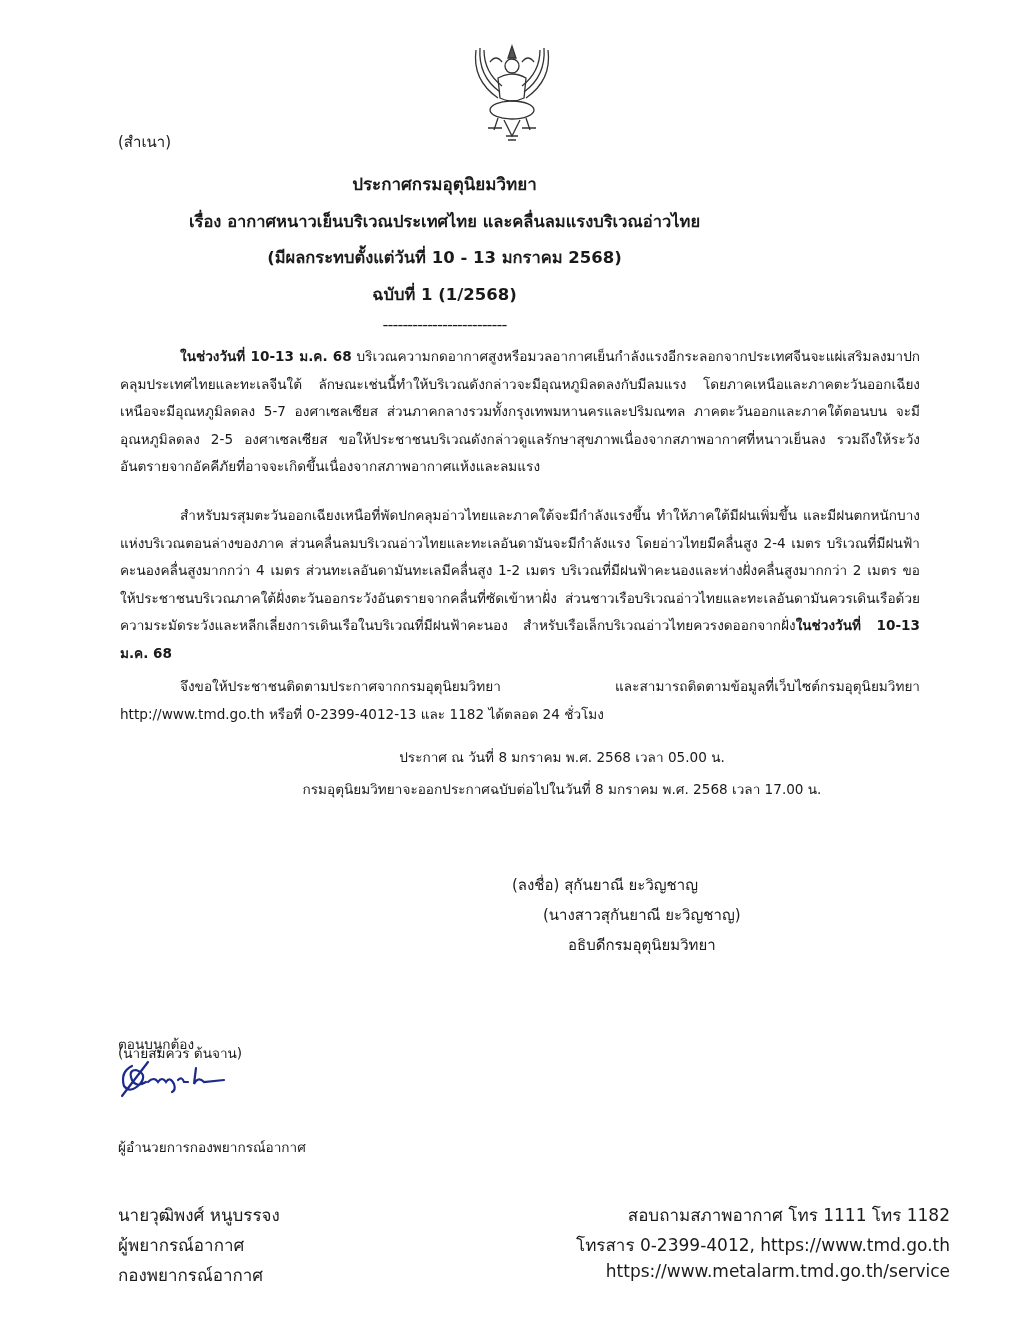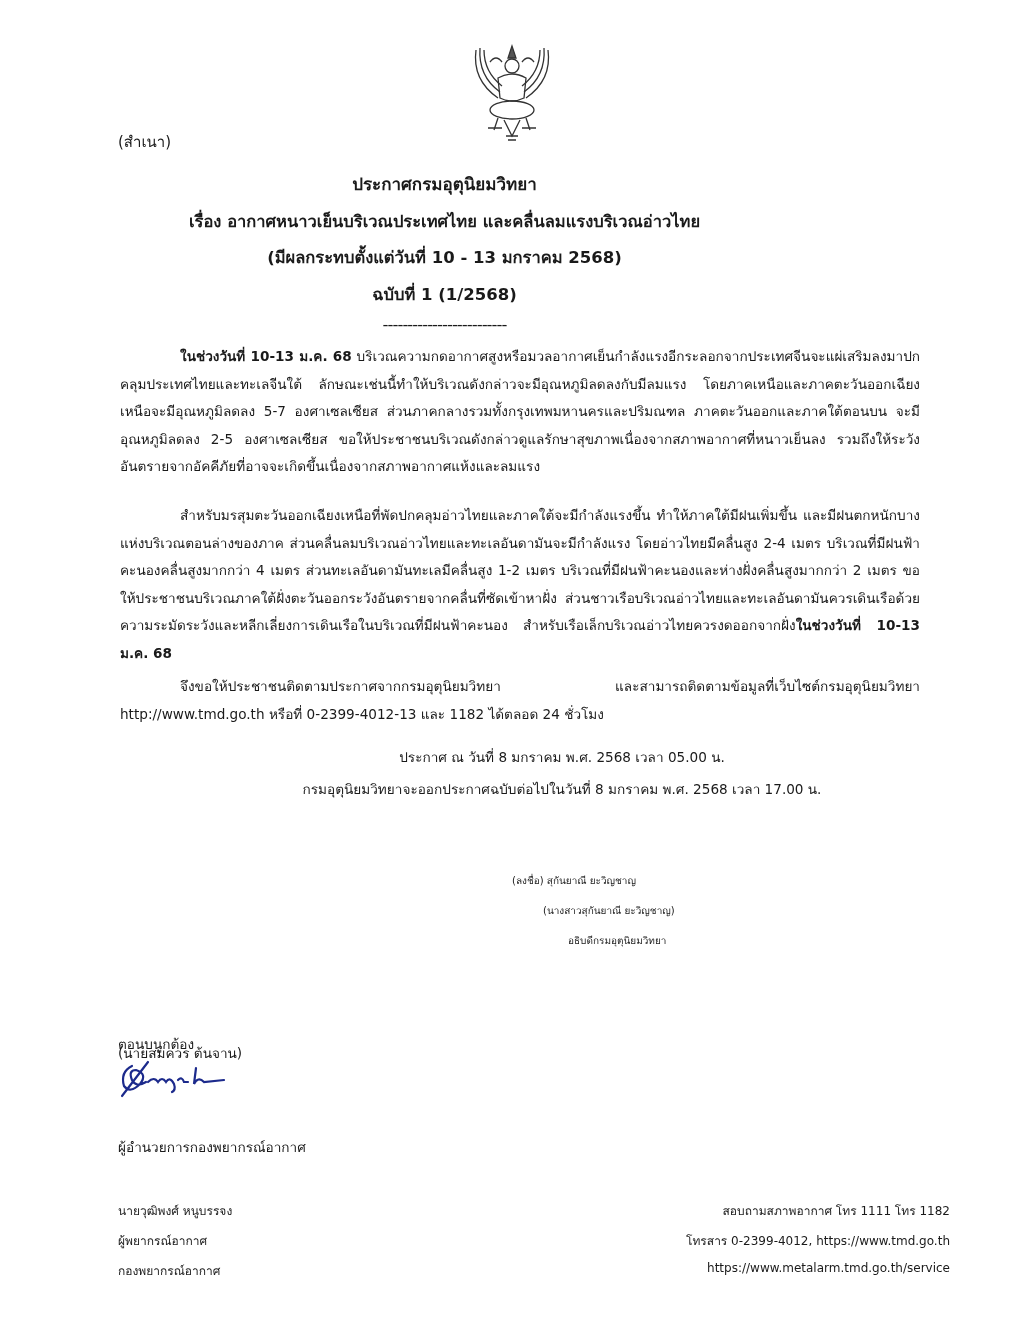--- a/index.html
+++ b/index.html
@@ -18,30 +18,30 @@
   .t4 { top: 281px; }
   .t5 { top: 315px; font-weight: normal; letter-spacing: -1px; }
   .para { left: 120px; width: 800px; font-size: 13.6px; line-height: 27.6px; text-align: justify; }
   .para .indent { display: inline-block; width: 60px; }
   .p1 { top: 343px; }
   .p2 { top: 502px; }
   .p3 { top: 673px; }
   .center-line { left: 0; width: 1028px; text-align: center; font-size: 13.6px; }
   .c1 { top: 746px; margin-left: 48px; }
   .c2 { top: 778px; margin-left: 48px; }
-  .sig { font-size: 10px; }
+  .sig { font-size: 15px; }
   .s1 { left: 512px; top: 873px; }
   .s2 { left: 543px; top: 903px; }
   .s3 { left: 568px; top: 933px; }
   .cert { left: 118px; font-size: 13.6px; }
   .k1 { top: 1033px; }
   .k-sign { left: 118px; top: 1058px; width: 110px; height: 40px; }
   .k3 { top: 1042px; text-align: right; }
   .k4 { top: 1136px; }
-  .foot { font-size: 12px; }
+  .foot { font-size: 17px; }
   .f-l { left: 118px; }
   .f-r { right: 78px; text-align: right; }
   .r1 { top: 1201px; }
   .r2 { top: 1231px; }
   .r3 { top: 1261px; }
   b { font-weight: bold; }
 </style>
 </head>
 <body>
 

